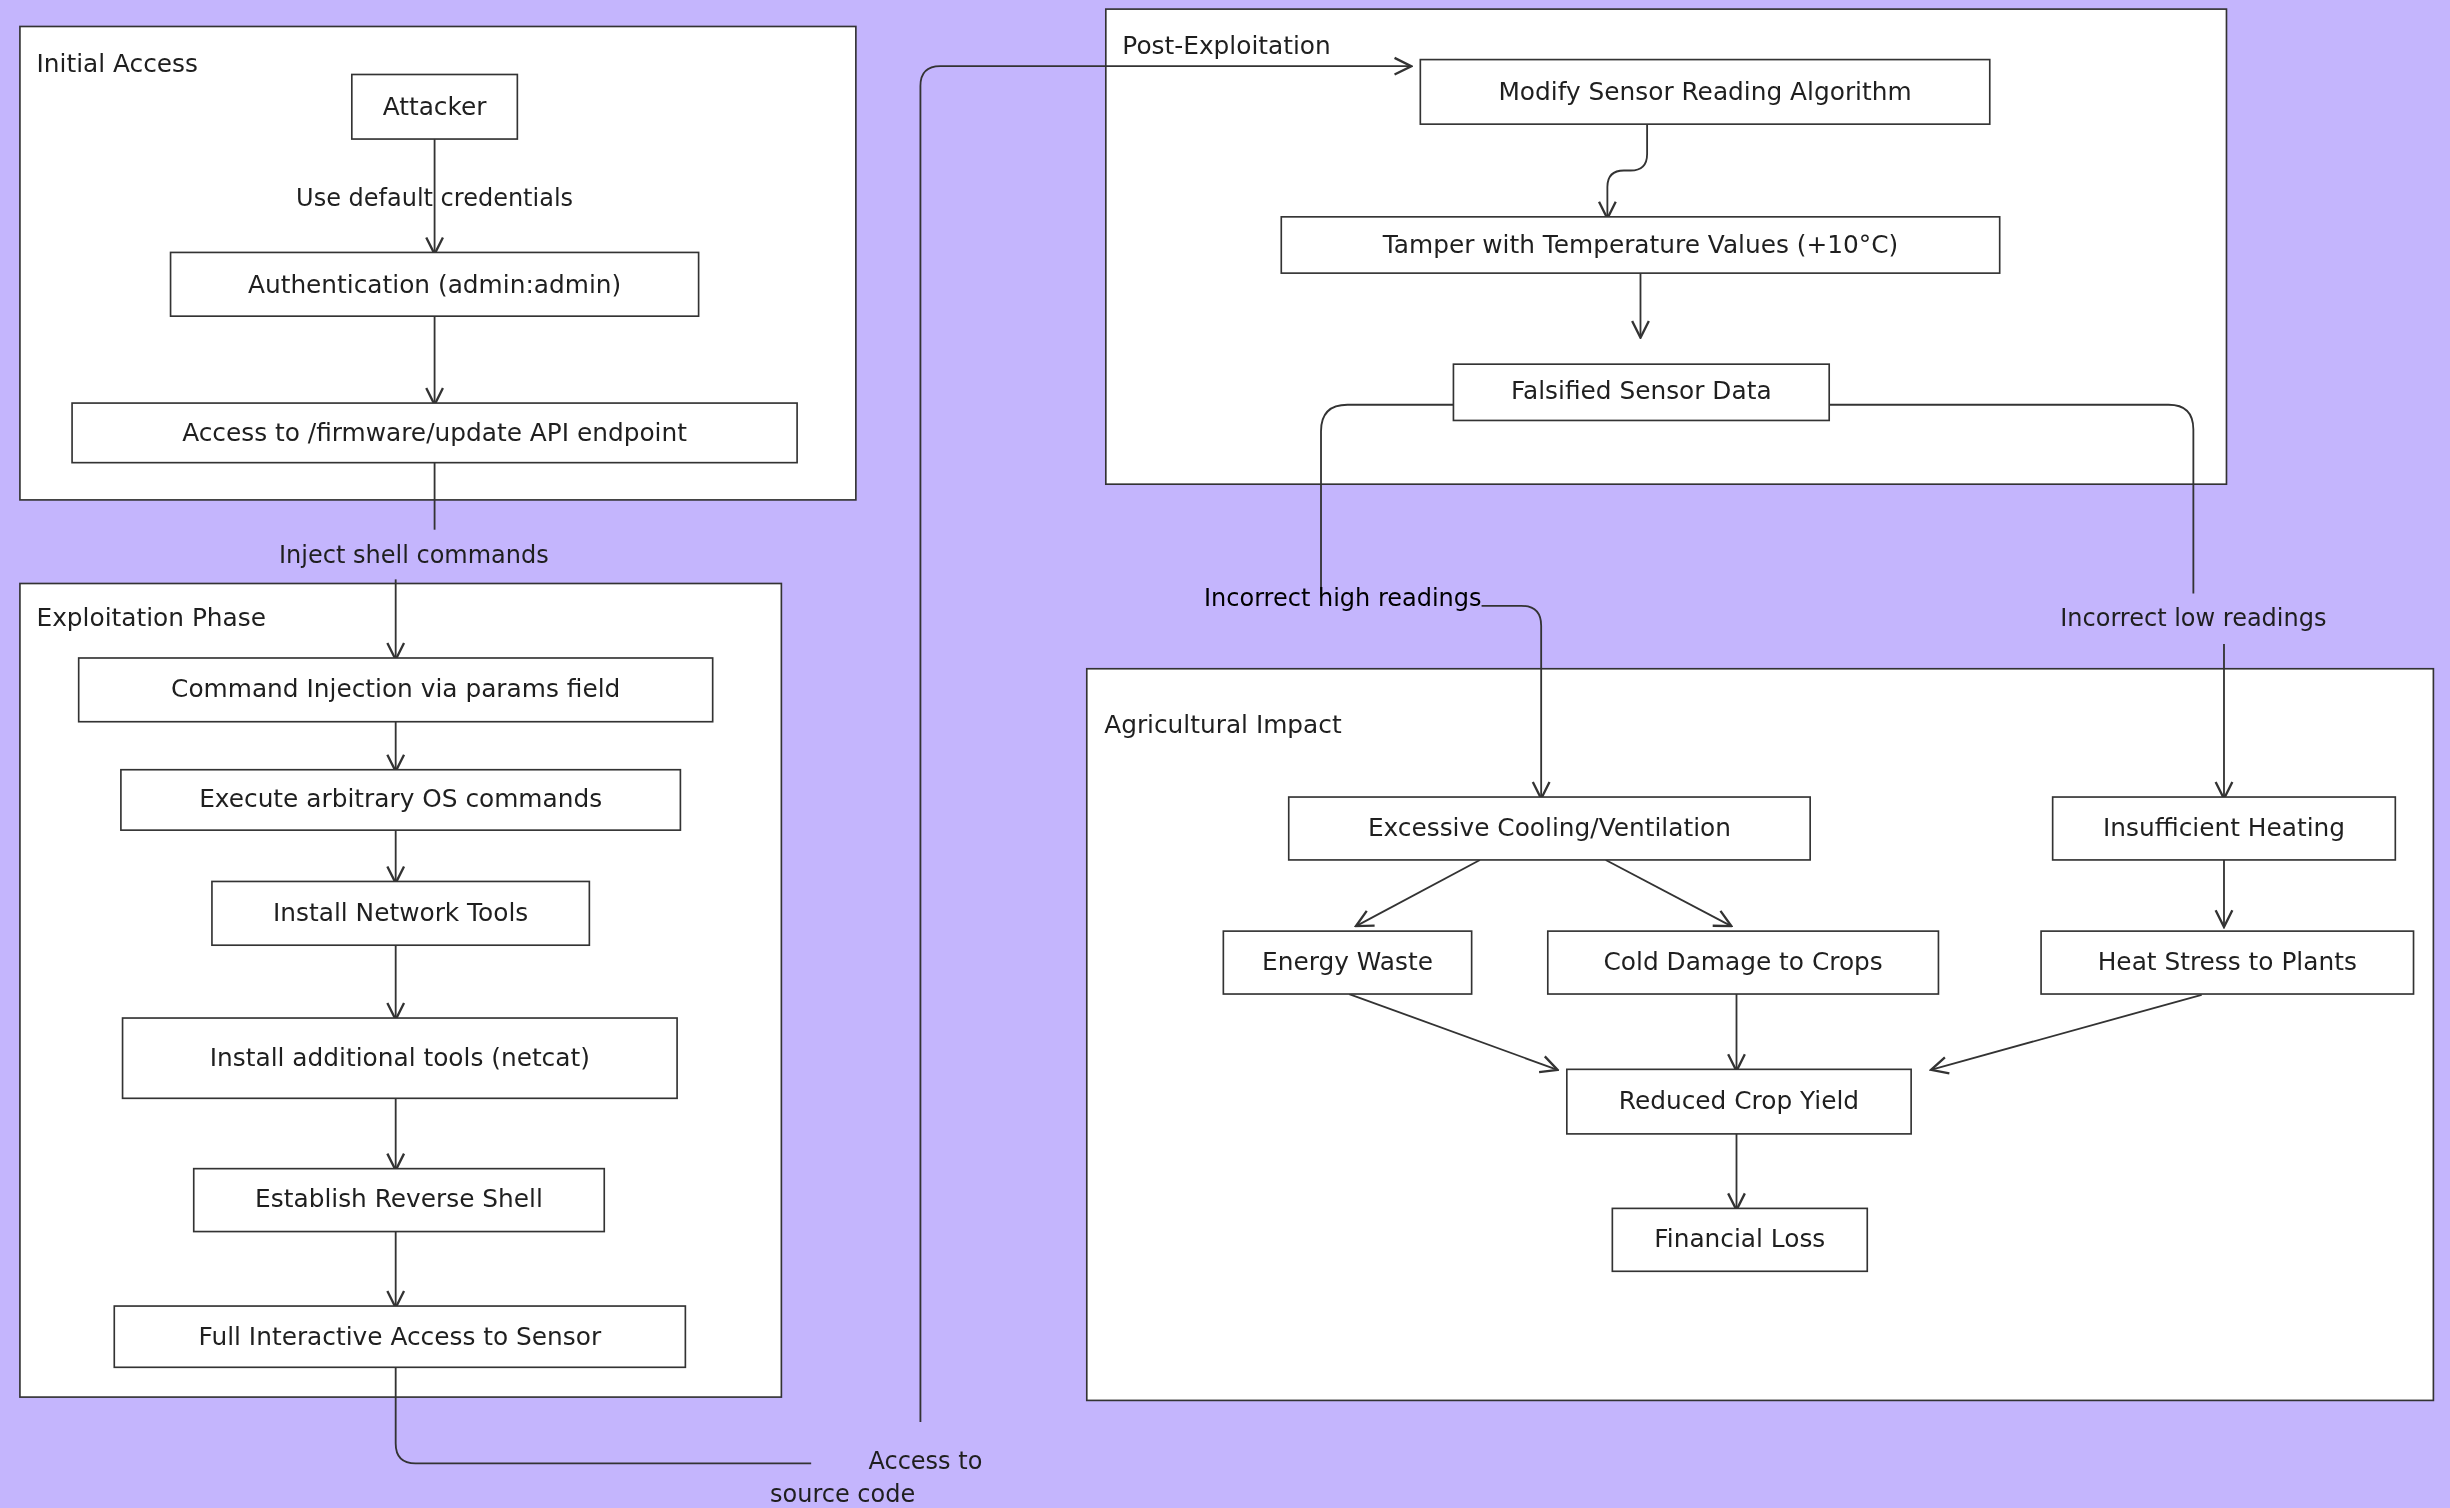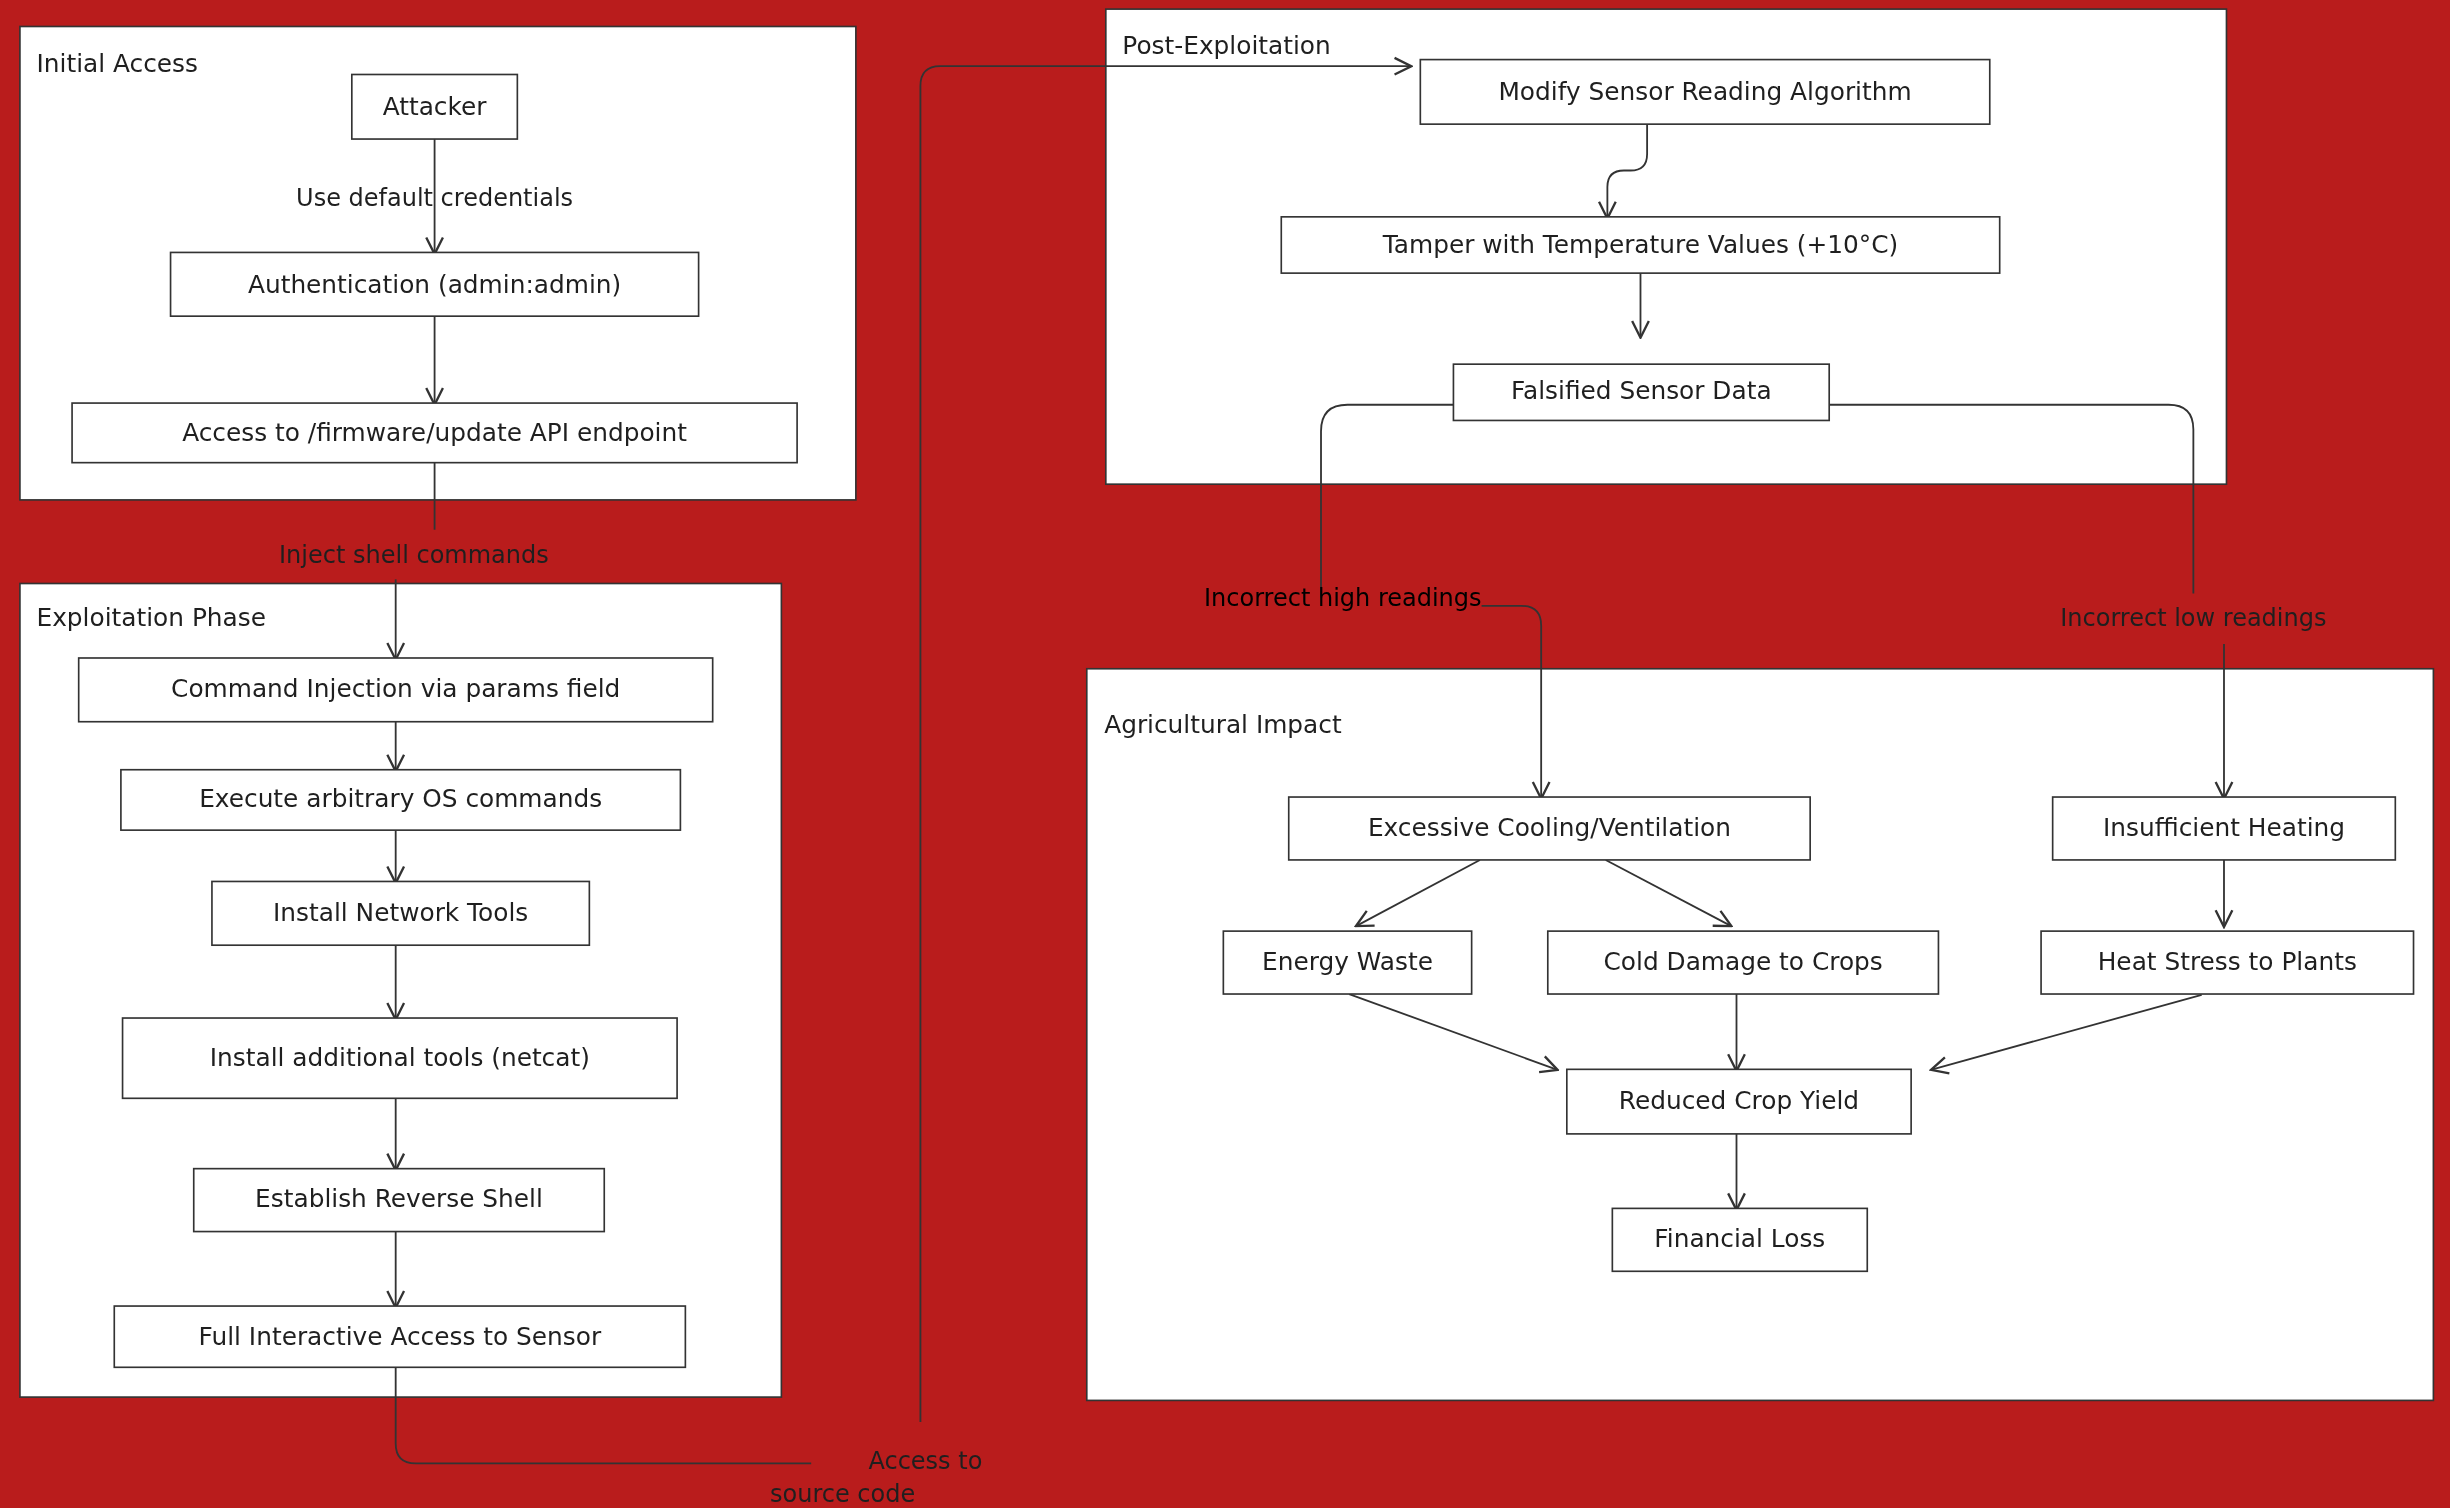--- a/index.html
+++ b/index.html
@@ -1,20 +1,20 @@
 <!DOCTYPE html>
 <html style="font-size:13.2px"><head>
 <meta charset="utf-8">
 <style>
   html,body{margin:0;padding:0;background:#ffffff;}
   body{
     font-family:"DejaVu Sans", sans-serif;
     width:2450px;height:1508px;overflow:hidden;
   }
-  #stage{position:relative;width:2450px;height:1508px;background:#b91c1c;}
+  #stage{position:relative;width:2450px;height:1508px;background:#c4b5fd;}
   svg#wire{position:absolute;left:0;top:0;width:2450px;height:1508px;}
   .cluster-rect{fill:#ffffff;stroke:#333333;stroke-width:2;}
   .node-rect{fill:#ffffff;stroke:#333333;stroke-width:2;}
   .edge{fill:none;stroke:#333333;stroke-width:2.2;}
   .cluster-label,.node-label,.edge-label{
     font-family:"DejaVu Sans", sans-serif;
     fill:#1f1f1f;
     dominant-baseline:middle;
   }
   .cluster-label{font-size:30px;text-anchor:start;}

